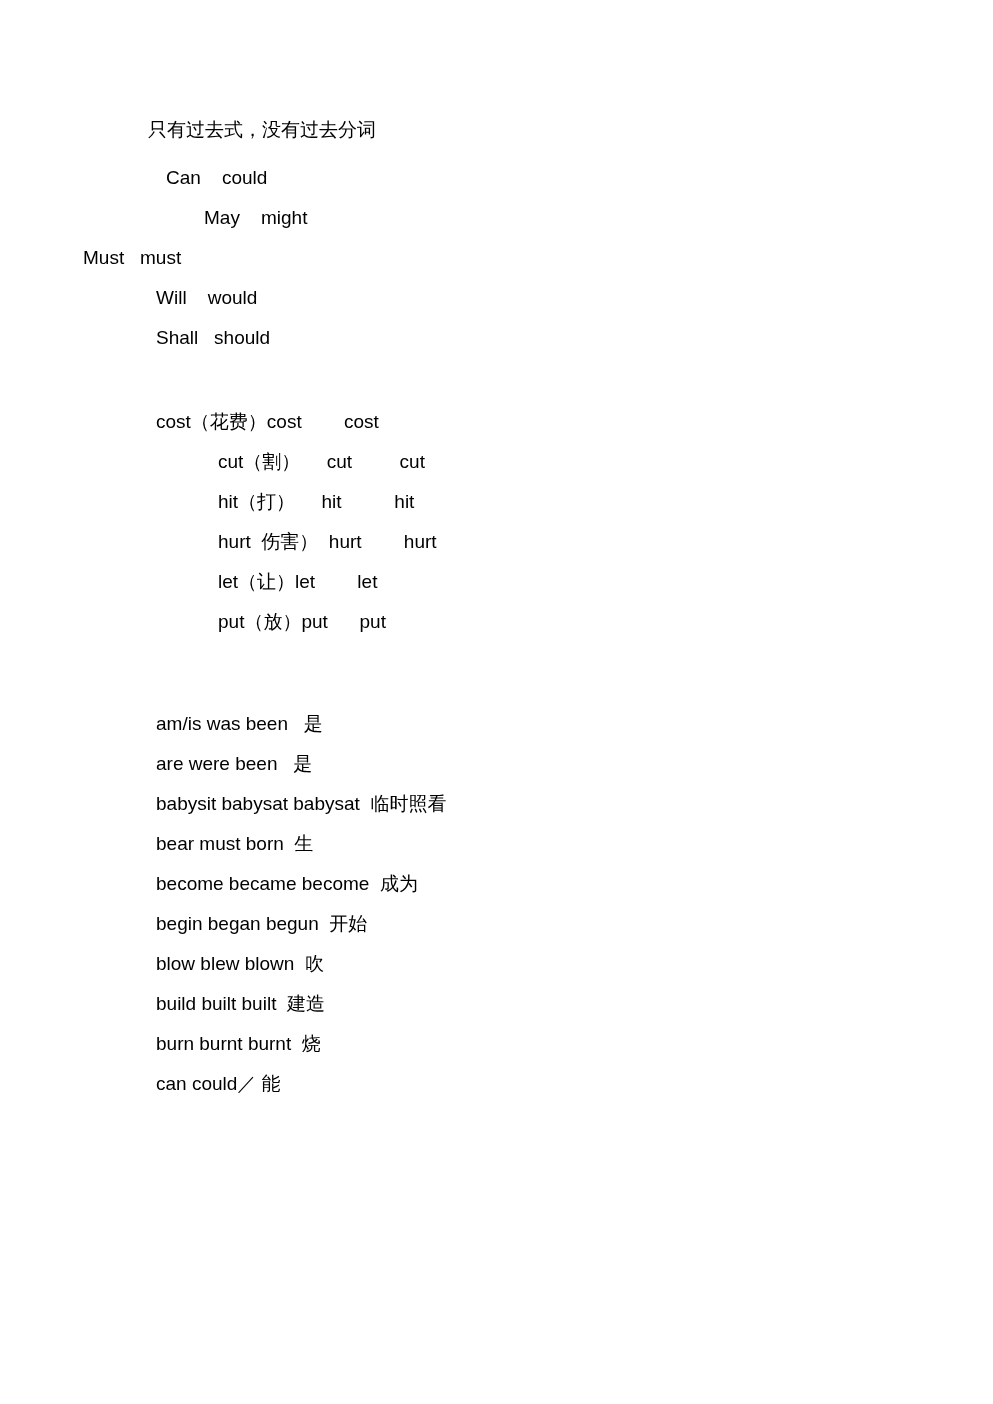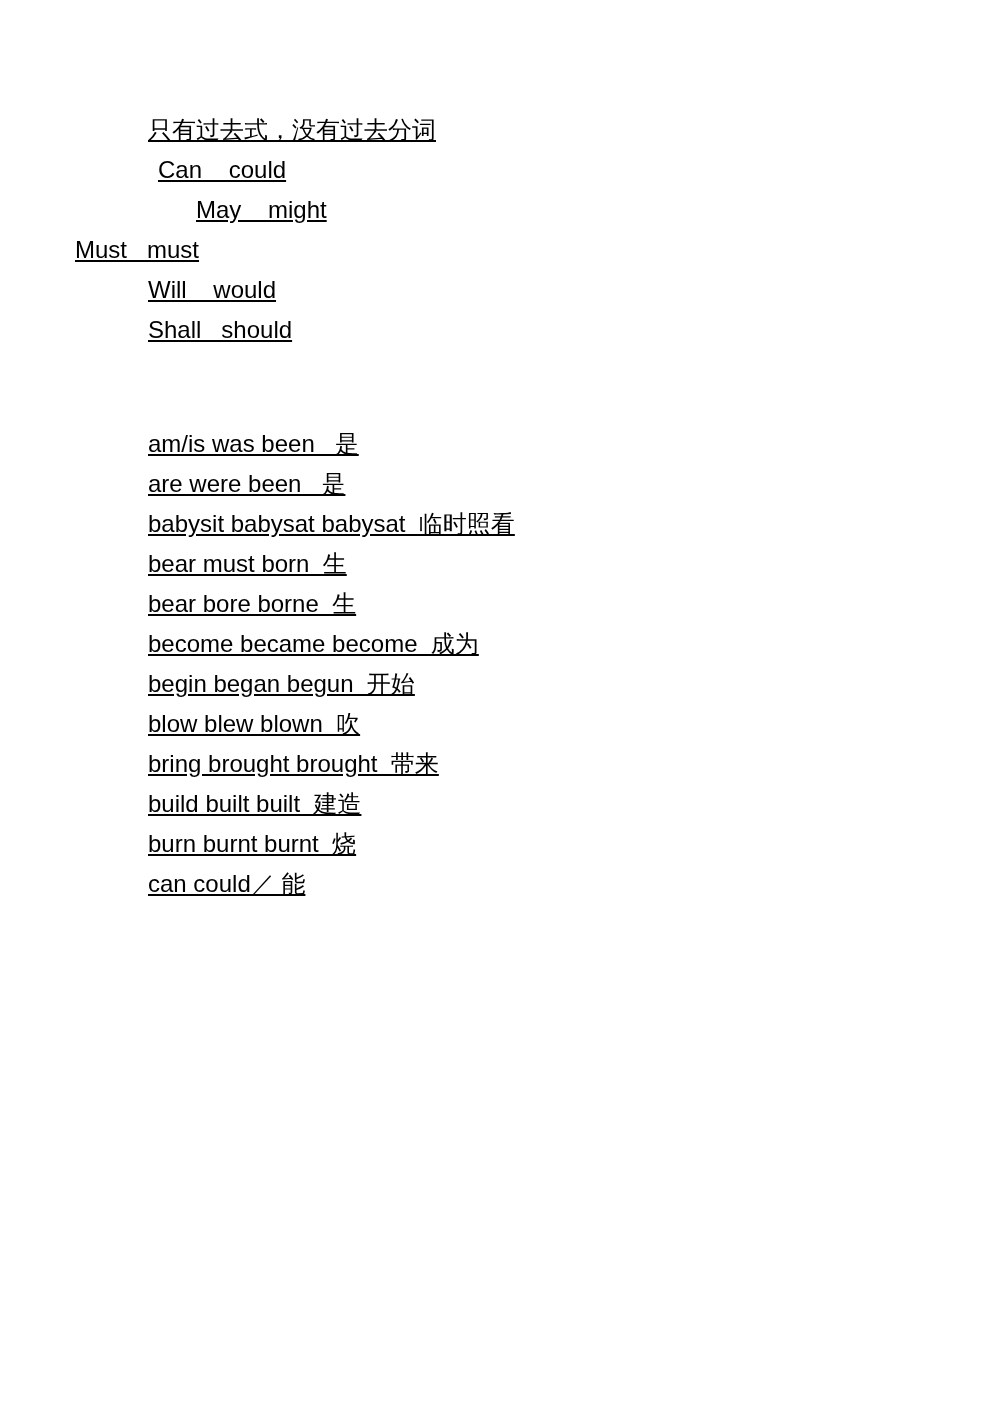--- a/index.html
+++ b/index.html
@@ -16,65 +16,70 @@
     overflow: hidden;
   }
   .page {
     position: relative;
     width: 993px;
     height: 1404px;
     box-sizing: border-box;
     padding: 110px 0 0 0;
   }
   .line {
-    font-size: 24px;
+    font-size: 19px;
     line-height: 40px;
     white-space: pre;
     color: #000;
-    text-decoration: underline;
   }
   
   .i0  { padding-left: 148px; }
   .i1  { padding-left: 158px; }
   .i2  { padding-left: 75px; }
   .i3  { padding-left: 196px; }
   .i4  { padding-left: 210px; }
   .gap-sm { height: 28px; }
   .gap-md { height: 46px; }
-  .block { margin: 0; padding: 0; }
+  .block { margin: 8px; padding: 0; }
   .list .line { line-height: 40px; }
 </style>
 </head>
 <body>
 
 <div class="page">
 
   <div class="line i0">只有过去式，没有过去分词</div>
 
   <div class="block list">
     <div class="line i1">Can    could</div>
     <div class="line i3">May    might</div>
     <div class="line i2">Must   must</div>
     <div class="line i0">Will    would</div>
     <div class="line i0">Shall   should</div>
   </div>
 
   <div class="gap-sm"></div>
 
+  <div class="block list">
+    <div class="line i0">cost（花费）cost        cost</div>
+    <div class="line i4">cut（割）     cut         cut</div>
+    <div class="line i4">hit（打）     hit          hit</div>
+    <div class="line i4">hurt  伤害）  hurt        hurt</div>
+    <div class="line i4">let（让）let        let</div>
+    <div class="line i4">put（放）put      put</div>
+  </div>
 
   <div class="gap-md"></div>
 
   <div class="block list">
     <div class="line i0">am/is was been   是</div>
     <div class="line i0">are were been   是</div>
     <div class="line i0">babysit babysat babysat  临时照看</div>
     <div class="line i0">bear must born  生</div>
-    <div class="line i0">bear bore borne  生</div>
     <div class="line i0">become became become  成为</div>
     <div class="line i0">begin began begun  开始</div>
     <div class="line i0">blow blew blown  吹</div>
-    <div class="line i0">bring brought brought  带来</div>
     <div class="line i0">build built built  建造</div>
     <div class="line i0">burn burnt burnt  烧</div>
     <div class="line i0">can could／ 能</div>
   </div>
 
 </div>
 
 </body></html>

